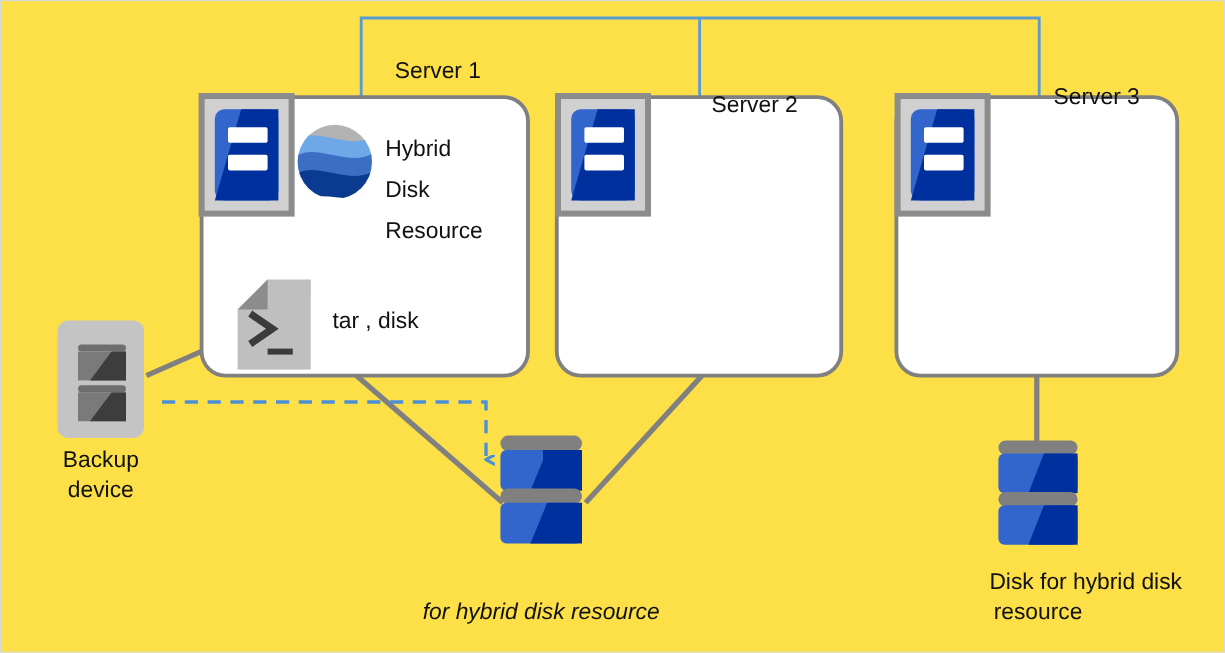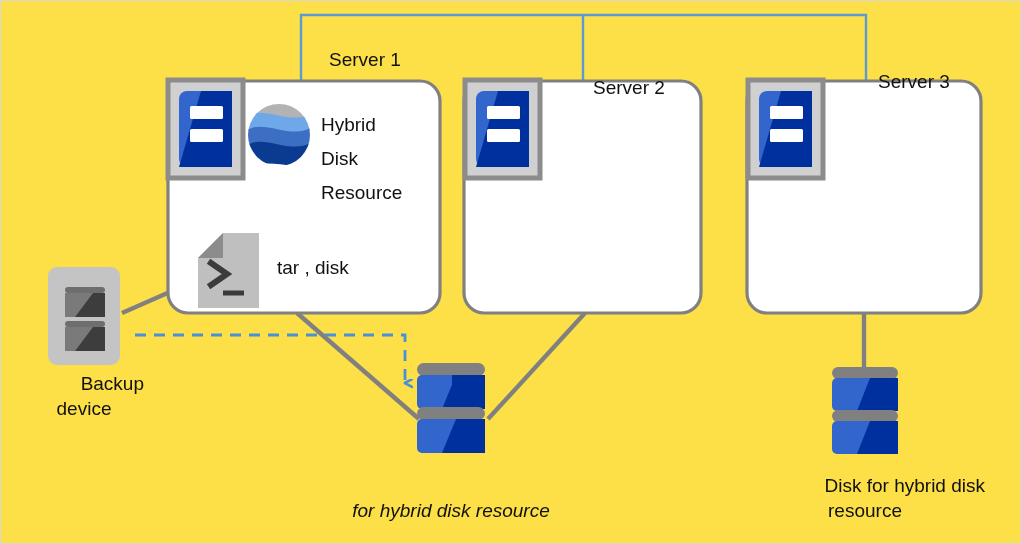--- a/index.html
+++ b/index.html
@@ -129,21 +129,21 @@
   <div class="lbl" style="left:328px;top:46px;">Server 1</div>
   <div class="lbl" style="left:592px;top:46px;margin-top:28px;">Server 2</div>
   <div class="lbl" style="left:877px;top:46px;margin-top:22px;">Server 3</div>
 
   <div class="lbl" style="left:320px;top:107px;line-height:34px;white-space:pre;">Hybrid
 Disk
 Resource</div>
 
   <div class="lbl" style="left:276px;top:254px;">tar , disk</div>
 
-  <div class="lbl center" style="left:23px;top:370px;width:120px;text-align:right;">Backup</div>
+  <div class="lbl center" style="left:23px;top:370px;width:120px;">Backup</div>
   <div class="lbl center" style="left:23px;top:395px;width:120px;">device</div>
 
   <div class="lbl center" style="left:330px;top:497px;width:240px;font-style:italic;">for hybrid disk resource</div>
 
   <div class="lbl center" style="left:744px;top:472px;width:240px;text-align:right;">Disk for hybrid disk</div>
   <div class="lbl center" style="left:744px;top:497px;width:240px;">resource</div>
 
 </div>
 
 </body></html>

